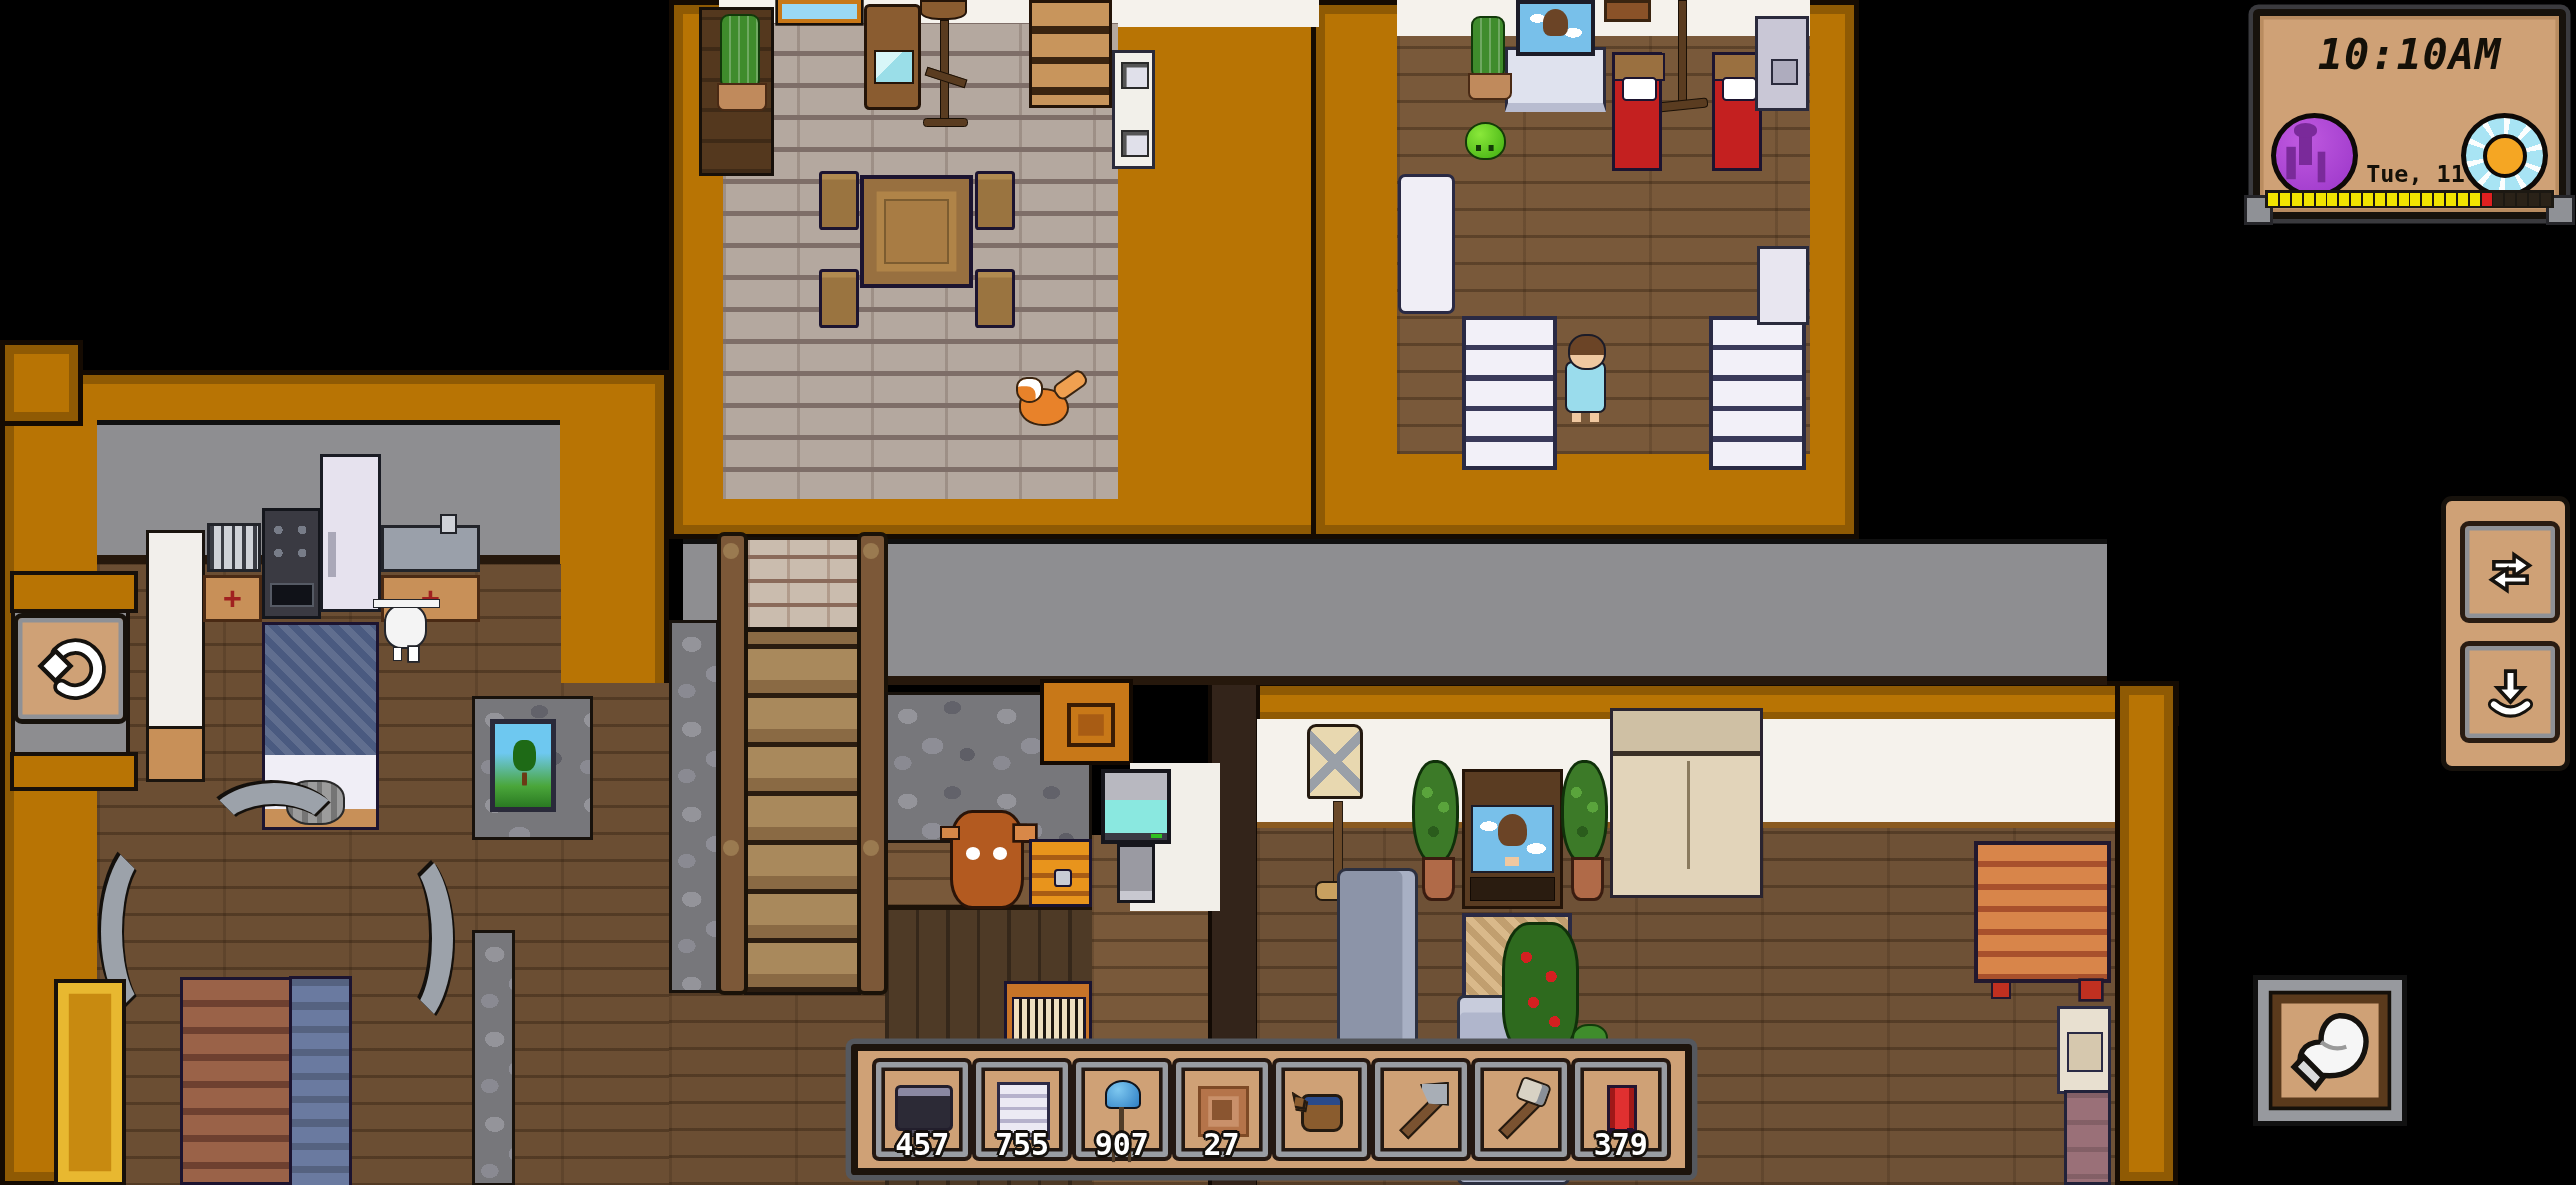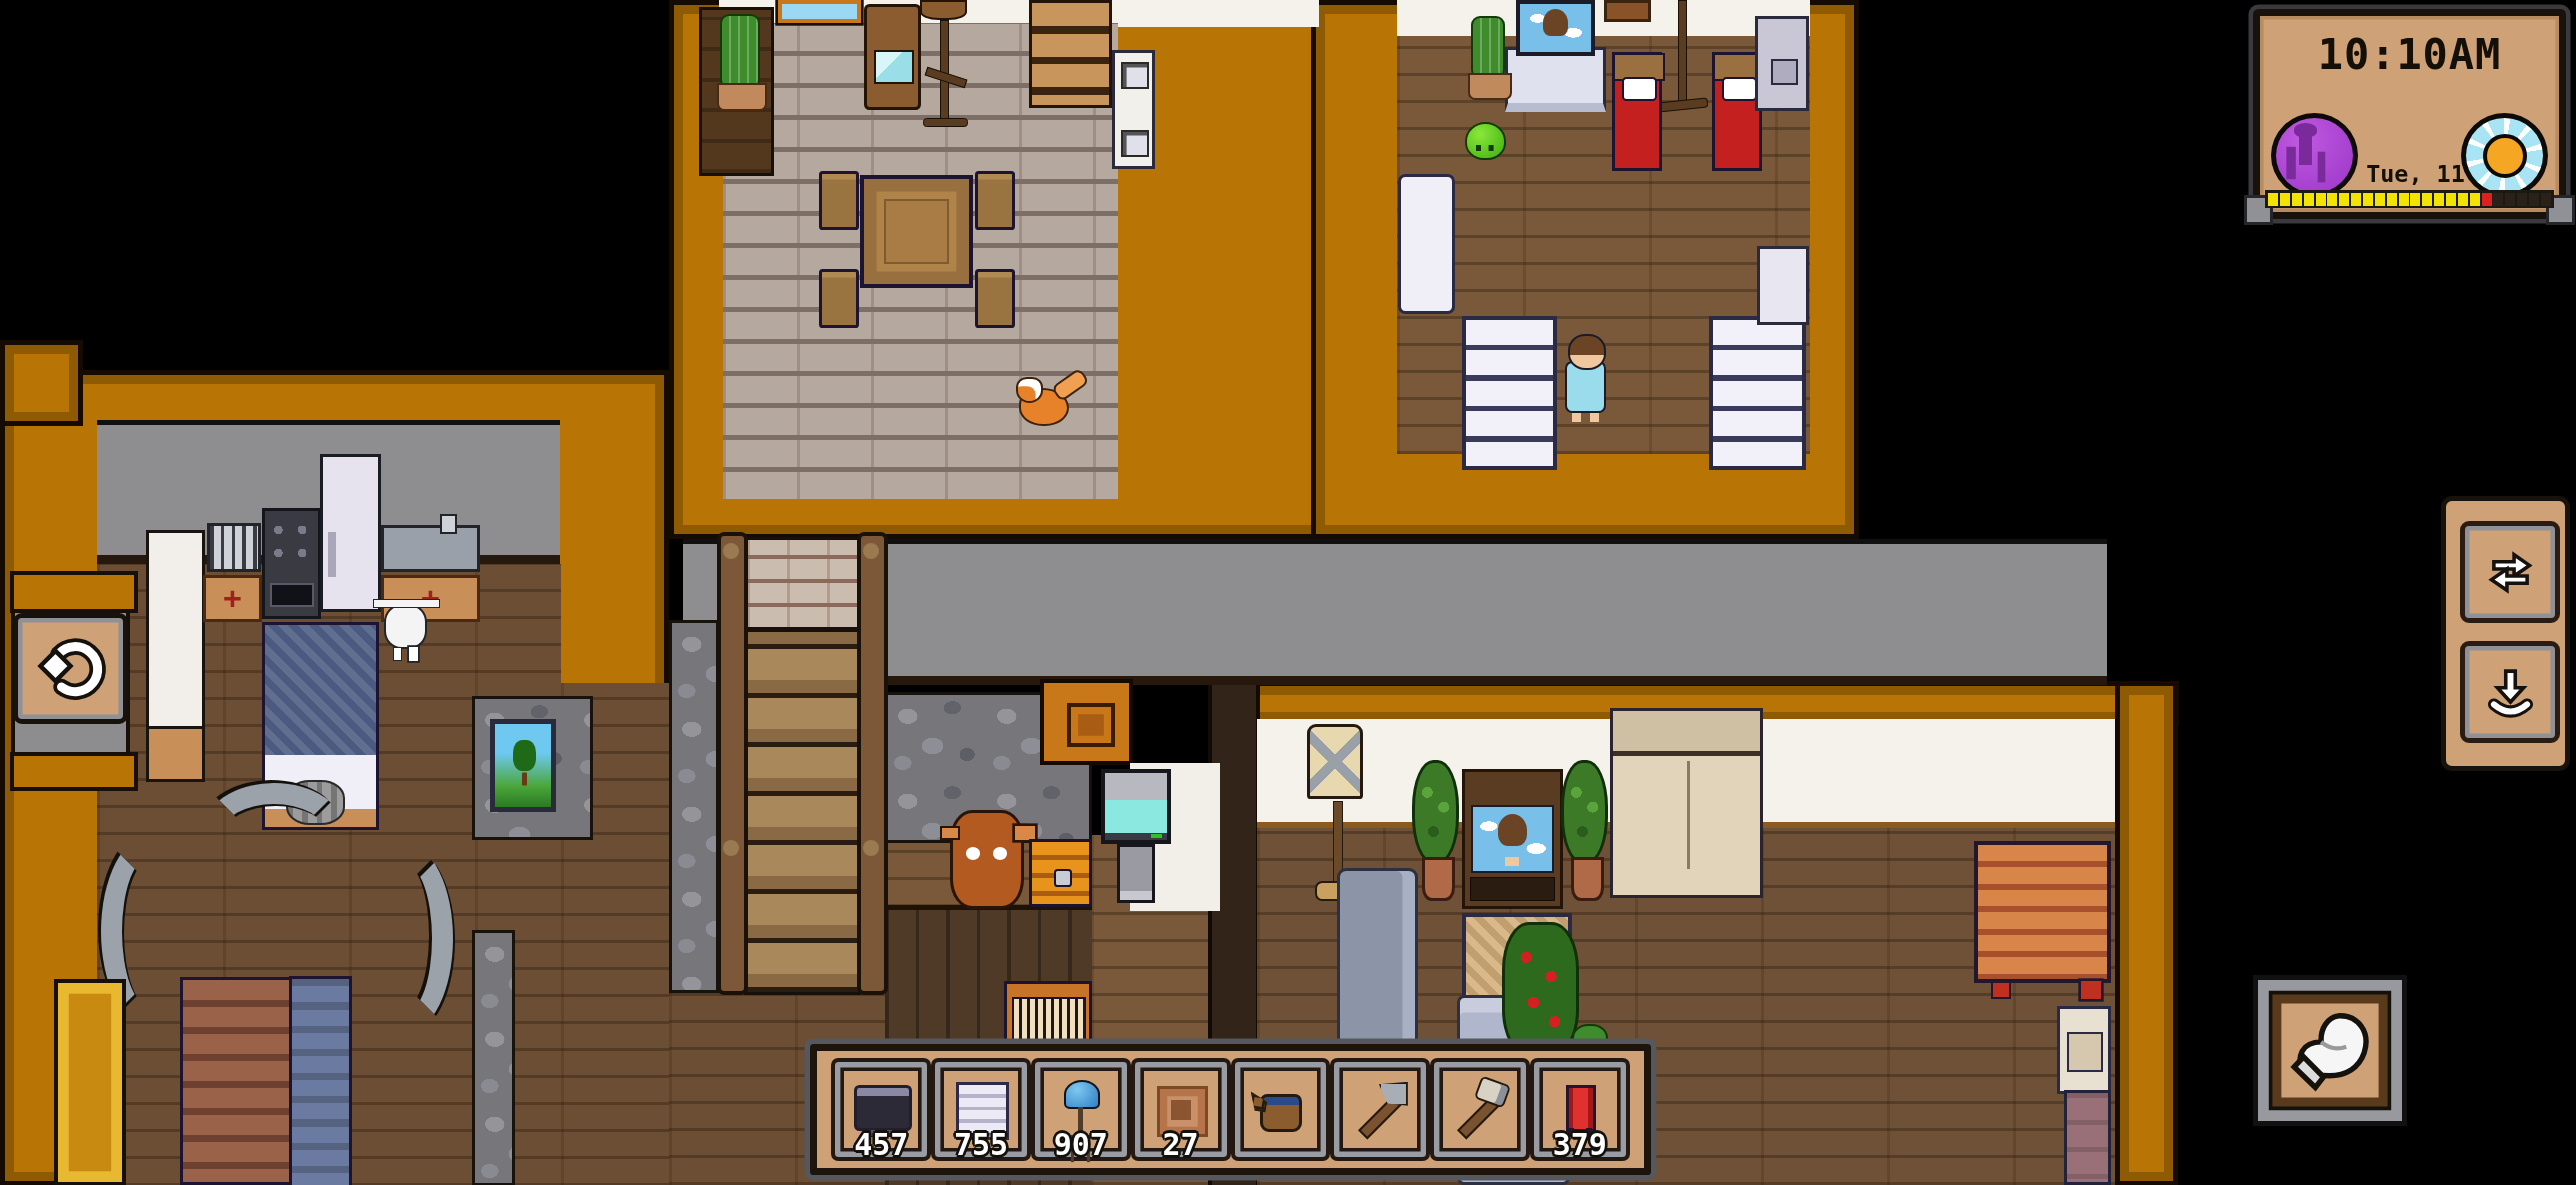--- a/index.html
+++ b/index.html
@@ -206,21 +206,21 @@
   [data-name="orange-table"]::after{content:'';position:absolute;left:12.6px;bottom:-20px;width:16px;height:14.4px;background:#c03020;border:2.7px solid #22182e;box-shadow:90px 0 0 #c03020,90px 0 0 2.7px #22182e;}
   [data-name="white-pedestal"]{left:2057px;top:1006px;width:54px;height:88px;background:#e8e0d0;border:3.6px solid #2a2a44;}
   [data-name="white-pedestal"]::before{content:'';position:absolute;left:7.2px;top:23.4px;width:32px;height:36px;background:#d6c8ae;border:2.7px solid #2a2a44;}
   [data-name="mauve-column"]{left:2064px;top:1090px;width:47px;height:95px;background:#9a7078;border:3.6px solid #22223a;background-image:repeating-linear-gradient(180deg,rgba(0,0,0,.15) 0 5.4px,transparent 5.4px 27px);}
 
   
   .hud-tan{background:#cfa176;border:5.4px solid #17120c;}
   [data-name="clock-panel"]{left:2253px;top:9px;width:313px;height:210px;border-radius:5.4px;border-width:7.2px;
       box-shadow:0 0 0 4.5px #3a3a3e, inset 0 0 0 3.6px #b98c60;}
   .chainblock{position:absolute;width:23.4px;height:23.4px;background:#8f9196;border:3.6px solid #26262a;}
-  [data-name="clock-time"]{position:absolute;left:0;top:14.4px;width:100%;text-align:center;font-size:42px;font-weight:bold;color:#141008;letter-spacing:0.9px;}
+  [data-name="clock-time"]{position:absolute;left:0;top:14.4px;width:100%;text-align:center;font-size:42px;font-weight:bold;color:#141008;letter-spacing:0.9px;font-style:italic;}
   [data-name="moon-orb-icon"]{position:absolute;left:10.8px;top:97px;width:77px;height:75px;border-radius:50%;
       background:radial-gradient(circle at 35% 30%,#c05ae0,#9a35c8);border:5.4px solid #0e0a08;}
   [data-name="moon-orb-icon"]::before{content:'';position:absolute;left:23.4px;top:10.8px;width:12.6px;height:36px;background:#7a2a9a;box-shadow:-14.4px 16px 0 -1.8px #7a2a9a,16px 20px 0 -2.7px #7a2a9a;}
   [data-name="moon-orb-icon"]::after{content:'';position:absolute;left:18px;top:5.4px;width:23.4px;height:14.4px;background:#7a2a9a;border-radius:50%;}
   [data-name="sun-orb-icon"]{position:absolute;right:10.8px;top:97px;width:77px;height:75px;border-radius:50%;border:5.4px solid #0e0a08;
       background:repeating-conic-gradient(rgba(255,255,255,.95) 0 9deg,rgba(255,255,255,0) 9deg 36deg),#a8e4f4;}
   [data-name="sun-orb-icon"]::before{content:'';position:absolute;left:50%;top:50%;transform:translate(-50%,-50%);width:36px;height:36px;border-radius:50%;background:#f5a623;border:4.5px solid #0e0a08;}
   [data-name="clock-date"]{position:absolute;left:90px;top:144px;width:131px;text-align:center;font-size:23.4px;font-weight:bold;color:#141008;}
   [data-name="day-progress-bar"]{position:absolute;left:5.4px;bottom:3.6px;width:calc(100% - 10.8px);height:18px;background:#1c1812;display:flex;gap:1.8px;padding:2.7px;box-sizing:border-box;}
   .seg{flex:1;height:100%;}
@@ -235,21 +235,21 @@
   [data-name="pickup-button"]{top:140px;}
 
   [data-name="undo-button"]{left:12.6px;top:613px;width:115px;height:111px;border-radius:9px;
       box-shadow:inset 0 0 0 4.5px #8f9196;display:flex;align-items:center;justify-content:center;cursor:pointer;}
 
   [data-name="hand-button"]{left:2253px;top:975px;width:154px;height:151px;background:#cfa176;border:5.4px solid #111;
       box-shadow:inset 0 0 0 10.8px #97999e, inset 0 0 0 14.4px #14100a, inset 0 0 0 23.4px #5a3a1c;
       display:flex;align-items:center;justify-content:center;cursor:pointer;}
 
   
-  [data-name="hotbar"]{left:810px;top:1044px;width:841px;height:131px;background:#cfa176;border:7.2px solid #1d140c;border-radius:3.6px;
+  [data-name="hotbar"]{left:851px;top:1044px;width:841px;height:131px;background:#cfa176;border:7.2px solid #1d140c;border-radius:3.6px;
       box-shadow:0 0 0 5.4px #55585e;display:flex;align-items:center;justify-content:space-between;padding:0 14.4px;box-sizing:border-box;}
   .slot{position:relative;width:93px;height:95px;background:#cfa176;border:4.5px solid #241812;border-radius:7.2px;
       box-shadow:inset 0 0 0 5.4px #999ca2, inset 0 0 0 9px #241812;display:flex;align-items:center;justify-content:center;cursor:pointer;}
   .qty{position:absolute;left:0;bottom:-5.4px;width:100%;text-align:center;font-size:30px;font-weight:bold;color:#fff;
       text-shadow:2.7px 0 0 #14100c,-2.7px 0 0 #14100c,0 2.7px 0 #14100c,0 -2.7px 0 #14100c,1.8px 1.8px 0 #14100c,-1.8px -1.8px 0 #14100c,1.8px -1.8px 0 #14100c,-1.8px 1.8px 0 #14100c;}
   .item{position:relative;width:59px;height:59px;}
   .item[data-item="tv"]::before{content:'';position:absolute;left:1.8px;top:5.4px;width:52px;height:40px;background:linear-gradient(180deg,#8a88a2 0 8px,#2c2a36 8px);border:3.6px solid #221e2c;border-radius:5.4px;}
   .item[data-item="tv"]::after{content:'';position:absolute;left:18px;bottom:1.8px;width:23.4px;height:6.3px;background:#55515f;border:1.8px solid #221e2c;}
   .item[data-item="white-shelf"]::before{content:'';position:absolute;left:4.5px;top:1.8px;width:47px;height:52px;background:#eceaf4;border:3.6px solid #2c2a46;background-image:repeating-linear-gradient(180deg,transparent 0 9px,#b6b2cc 9px 12.6px);}
   .item[data-item="blue-lamp"]::before{content:'';position:absolute;left:12.6px;top:0;width:32px;height:25px;background:radial-gradient(circle at 35% 30%,#7ec8f0,#2f7fc4);border:2.7px solid #10141c;border-radius:50% 50% 18% 18%;}

